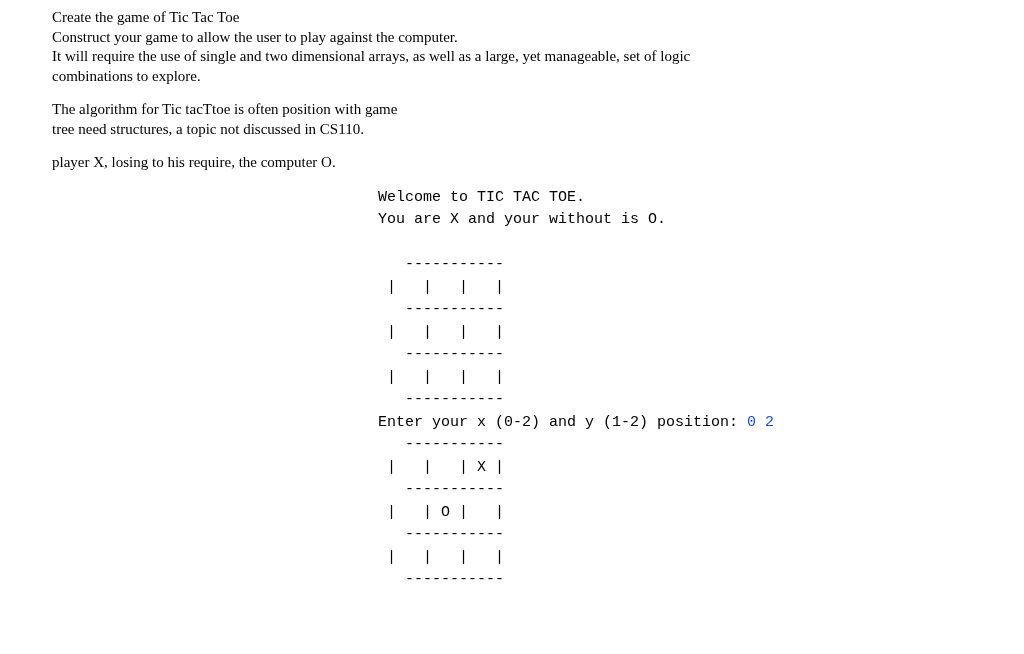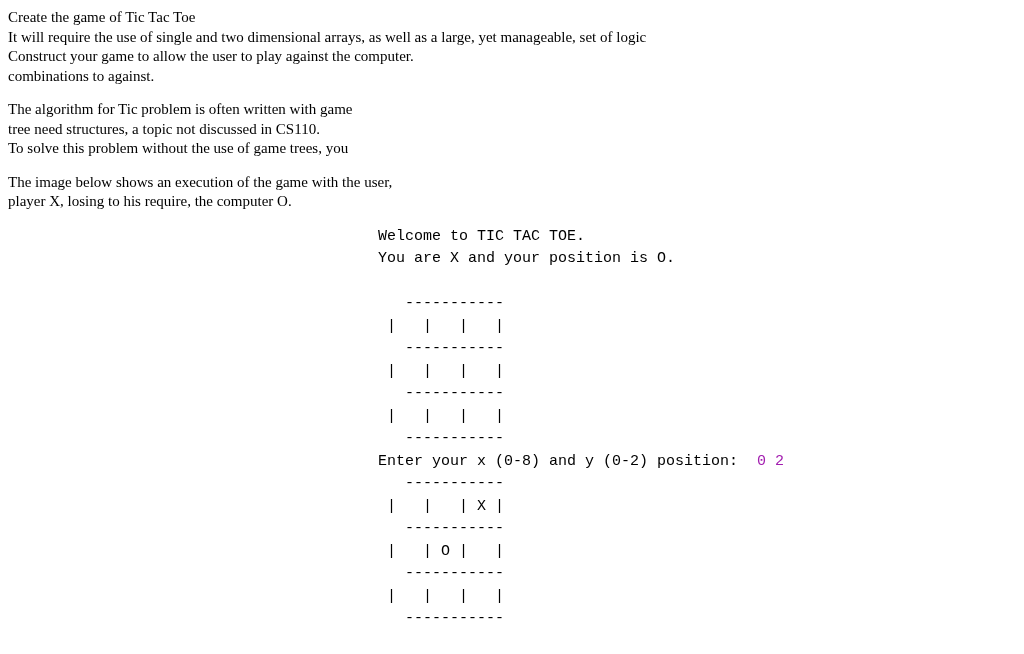--- a/index.html
+++ b/index.html
@@ -13,65 +13,63 @@
       box-sizing: border-box;
     }
     .instructions {
       line-height: 1.3;
     }
     .instructions p {
       margin: 0 0 14px 0;
     }
     .instructions .line {
       display: block;
+      margin-left: 44px;
     }
     .console-output {
       font-family: "Courier New", Courier, monospace;
       font-size: 15px;
       white-space: pre;
       margin-left: 370px;
       margin-top: 10px;
       line-height: 1.5;
     }
     .user-input {
-      color: #a21caf;
-      margin-left: 10px;
+      color: #1d4ed8;
     }
   </style>
 </head>
 <body>
 
 <div class="instructions">
   <p>
     <span class="line">Create the game of Tic Tac Toe</span>
+    <span class="line">Construct your game to allow the user to play against the computer.</span>
     <span class="line">It will require the use of single and two dimensional arrays, as well as a large, yet manageable, set of logic</span>
-    <span class="line">Construct your game to allow the user to play against the computer.</span>
-    <span class="line">combinations to against.</span>
+    <span class="line">combinations to explore.</span>
   </p>
   <p>
-    <span class="line">The algorithm for Tic problem is often written with game</span>
+    <span class="line">The algorithm for Tic tacTtoe is often position with game</span>
     <span class="line">tree need structures, a topic not discussed in CS110.</span>
-    <span class="line">To solve this problem without the use of game trees, you</span>
   </p>
   <p>
-    <span class="line">The image below shows an execution of the game with the user,</span>
     <span class="line">player X, losing to his require, the computer O.</span>
   </p>
 </div>
 
 <div class="console-output"><span>Welcome to TIC TAC TOE.</span>
-<span>You are X and your position is O.</span>
+<span>You are X and your without is O.</span>
 <span></span>
 <span>   -----------</span>
 <span> |   |   |   |</span>
 <span>   -----------</span>
 <span> |   |   |   |</span>
 <span>   -----------</span>
 <span> |   |   |   |</span>
 <span>   -----------</span>
-<span><span>Enter your x (0-8) and y (0-2) position: </span><span class="user-input">0 2</span></span>
+<span><span>Enter your x (0-2) and y (1-2) position: </span><span class="user-input">0 2</span></span>
 <span>   -----------</span>
 <span> |   |   | X |</span>
 <span>   -----------</span>
 <span> |   | O |   |</span>
 <span>   -----------</span>
 <span> |   |   |   |</span>
 <span>   -----------</span></div>
 
 </body></html>

